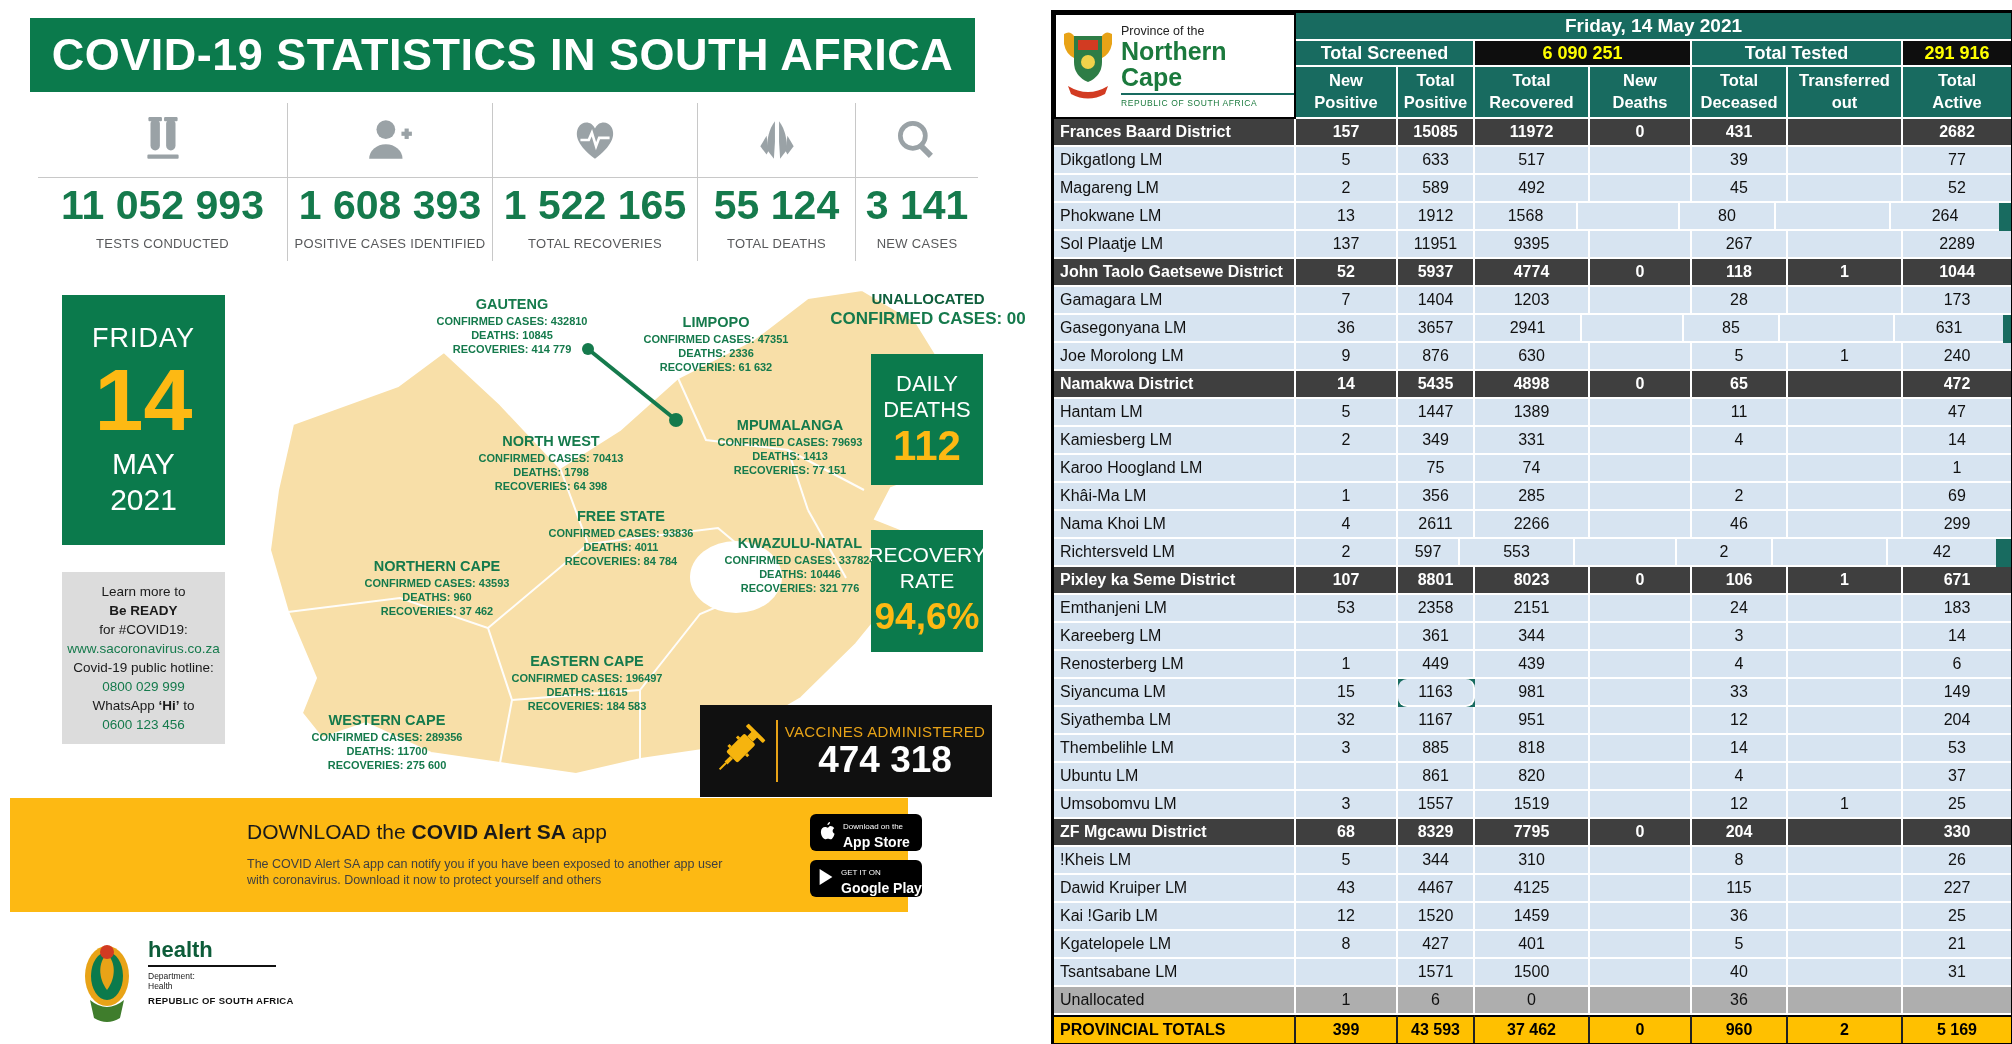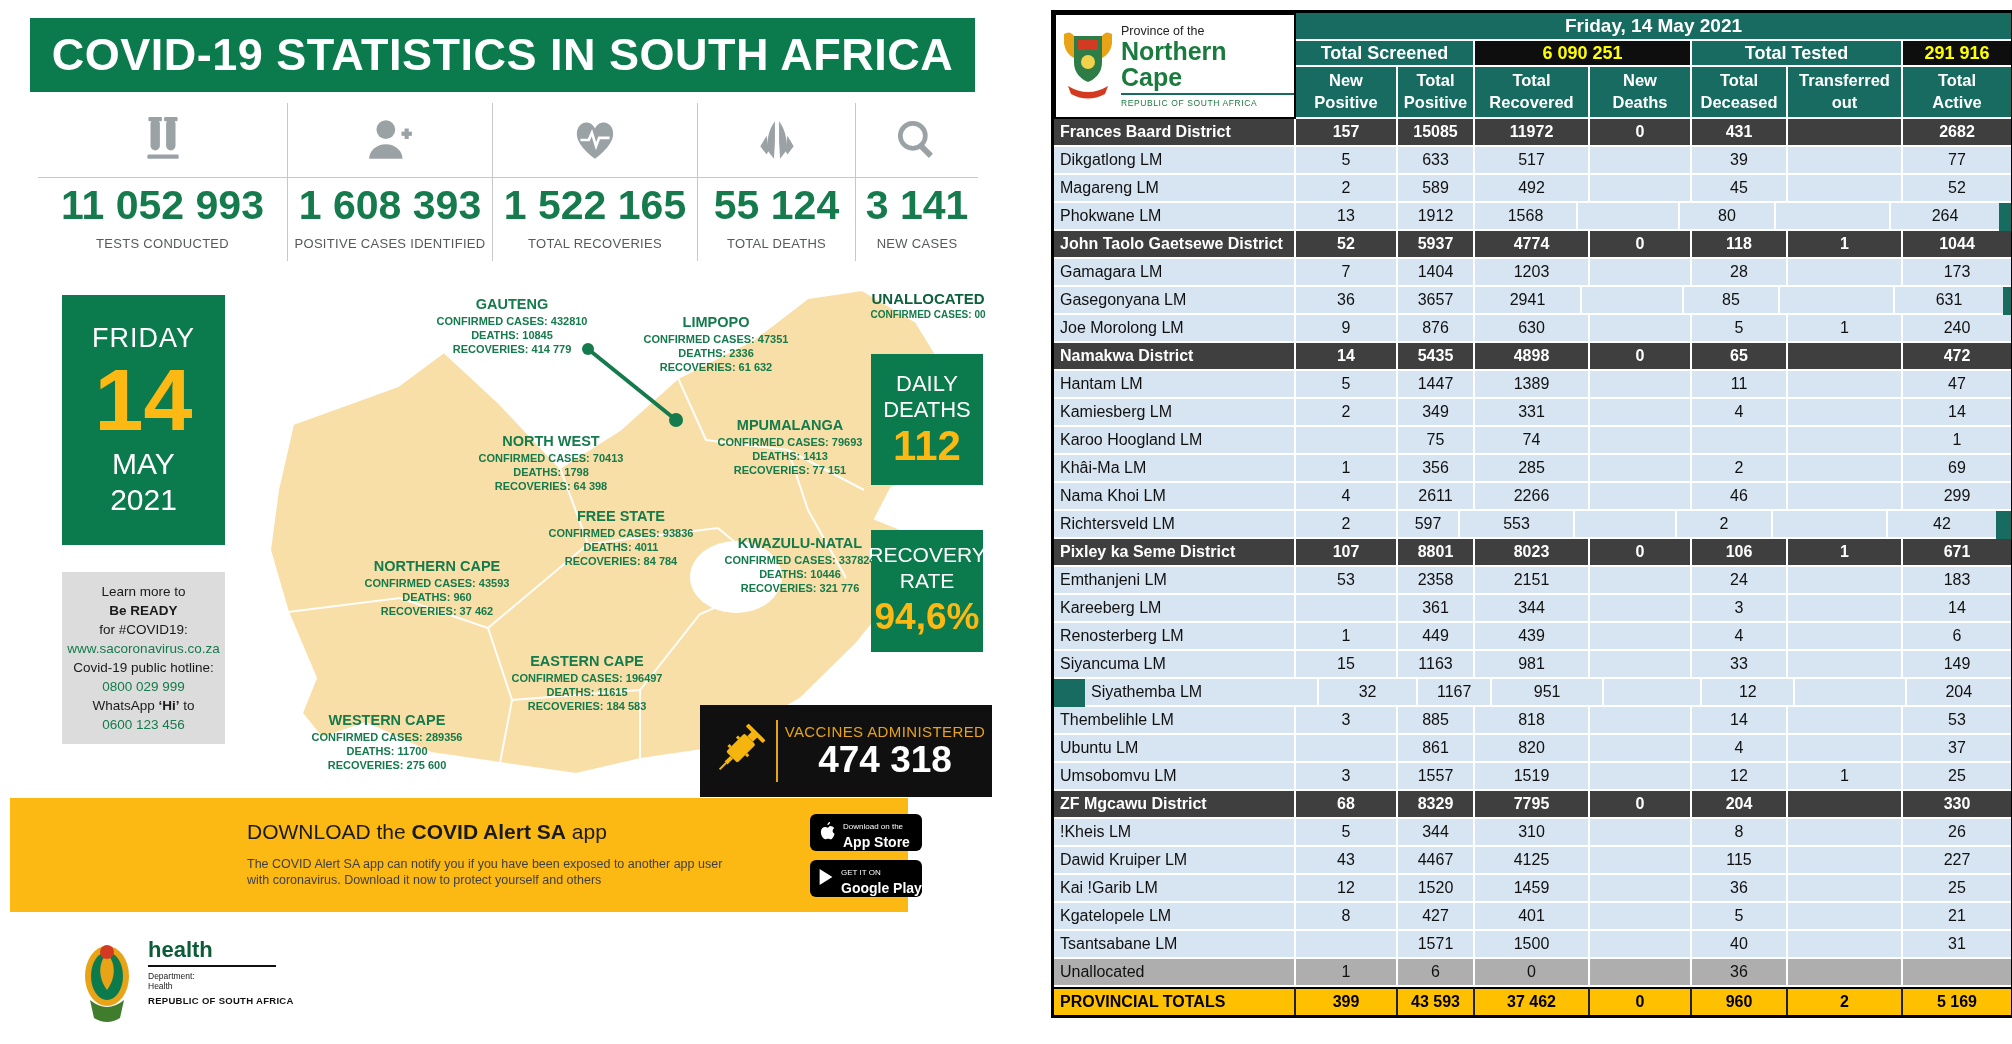--- a/index.html
+++ b/index.html
@@ -26,21 +26,21 @@
               text-align:center;font-size:13.5px;line-height:19px;color:#1a1a1a;
               display:flex;flex-direction:column;justify-content:center;}
   .info-panel .green{color:#157a4c;}
   
   .mapwrap{position:absolute;left:248px;top:282px;width:762px;height:510px;}
   .prov{position:absolute;transform:translateX(-50%);text-align:center;color:#157a4c;white-space:nowrap;}
   .prov .pname{font-size:14.5px;font-weight:bold;margin-bottom:2px;}
   .prov .pline{font-size:11px;font-weight:bold;line-height:14px;}
   .unalloc{position:absolute;left:928px;top:290px;transform:translateX(-50%);text-align:center;white-space:nowrap;}
   .unalloc .pname{font-size:15px;font-weight:bold;color:#0e5f3c;margin-bottom:2px;}
-  .unalloc .pline{font-size:10px;font-weight:bold;color:#157a4c;}
+  .unalloc .pline{font-size:17px;font-weight:bold;color:#157a4c;}
   .side-box{position:absolute;left:871px;width:112px;background:#0b7a4c;color:#fff;text-align:center;
             display:flex;flex-direction:column;align-items:center;justify-content:center;}
   .side-box .bx-l{font-size:22px;line-height:26px;}
   .side-box .bx-v{font-size:42px;font-weight:bold;color:#fdb913;line-height:46px;}
   .vaccines{position:absolute;left:700px;top:705px;width:292px;height:92px;background:#101010;
             display:flex;align-items:center;}
   .vax-icon{width:76px;display:flex;align-items:center;justify-content:center;}
   .vax-sep{width:2px;height:62px;background:#e8a317;}
   .vax-text{flex:1;text-align:center;}
   .vax-label{color:#e8a317;font-size:15px;letter-spacing:.4px;}
@@ -375,20 +375,30 @@
         <div class="drow row-lm">
           <div class="dcell namecol" style="width: 242px;">Phokwane LM</div>
           <div class="dcell" style="width: 102px;">13</div>
           <div class="dcell" style="width: 77px;">1912</div>
           <div class="dcell" style="width: 103px;">1568</div>
           <div class="dcell" style="width: 102px;"></div>
           <div class="dcell" style="width: 96px;">80</div>
           <div class="dcell" style="width: 115px;"></div>
           <div class="dcell" style="width: 108px;">264</div>
         </div>
+        <div class="drow row-lm">
+          <div class="dcell namecol" style="width: 242px;">Sol Plaatje LM</div>
+          <div class="dcell" style="width: 102px;">137</div>
+          <div class="dcell" style="width: 77px;">11951</div>
+          <div class="dcell" style="width: 115px;">9395</div>
+          <div class="dcell" style="width: 102px;"></div>
+          <div class="dcell" style="width: 96px;">267</div>
+          <div class="dcell" style="width: 115px;"></div>
+          <div class="dcell" style="width: 108px;">2289</div>
+        </div>
         <div class="drow row-district">
           <div class="dcell namecol" style="width: 242px;">John Taolo Gaetsewe District</div>
           <div class="dcell" style="width: 102px;">52</div>
           <div class="dcell" style="width: 77px;">5937</div>
           <div class="dcell" style="width: 115px;">4774</div>
           <div class="dcell" style="width: 102px;">0</div>
           <div class="dcell" style="width: 96px;">118</div>
           <div class="dcell" style="width: 115px;">1</div>
           <div class="dcell" style="width: 108px;">1044</div>
         </div>
@@ -528,29 +538,29 @@
           <div class="dcell" style="width: 77px;">449</div>
           <div class="dcell" style="width: 115px;">439</div>
           <div class="dcell" style="width: 102px;"></div>
           <div class="dcell" style="width: 96px;">4</div>
           <div class="dcell" style="width: 115px;"></div>
           <div class="dcell" style="width: 108px;">6</div>
         </div>
         <div class="drow row-lm">
           <div class="dcell namecol" style="width: 242px;">Siyancuma LM</div>
           <div class="dcell" style="width: 102px;">15</div>
-          <div class="dcell" style="width: 77px;">1163</div>
+          <div class="dcell" style="width: 77px; border-radius: 9px;">1163</div>
           <div class="dcell" style="width: 115px;">981</div>
           <div class="dcell" style="width: 102px;"></div>
           <div class="dcell" style="width: 96px;">33</div>
           <div class="dcell" style="width: 115px;"></div>
           <div class="dcell" style="width: 108px;">149</div>
         </div>
         <div class="drow row-lm">
-          <div class="dcell namecol" style="width: 242px; margin-left: 31px;">Siyathemba LM</div>
+          <div class="dcell namecol" style="width: 242px;">Siyathemba LM</div>
           <div class="dcell" style="width: 102px;">32</div>
           <div class="dcell" style="width: 77px;">1167</div>
           <div class="dcell" style="width: 115px;">951</div>
           <div class="dcell" style="width: 102px;"></div>
           <div class="dcell" style="width: 96px;">12</div>
           <div class="dcell" style="width: 115px;"></div>
           <div class="dcell" style="width: 108px;">204</div>
         </div>
         <div class="drow row-lm">
           <div class="dcell namecol" style="width: 242px;">Thembelihle LM</div>

